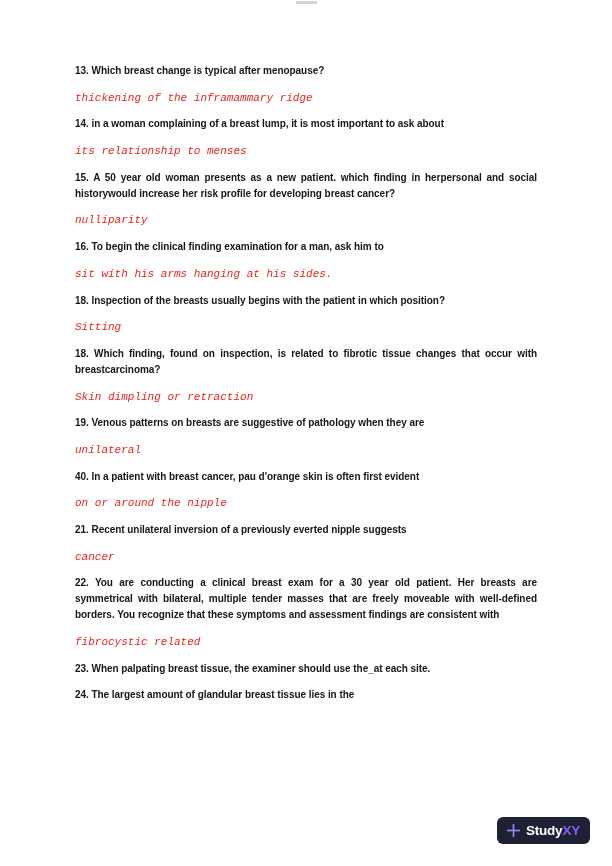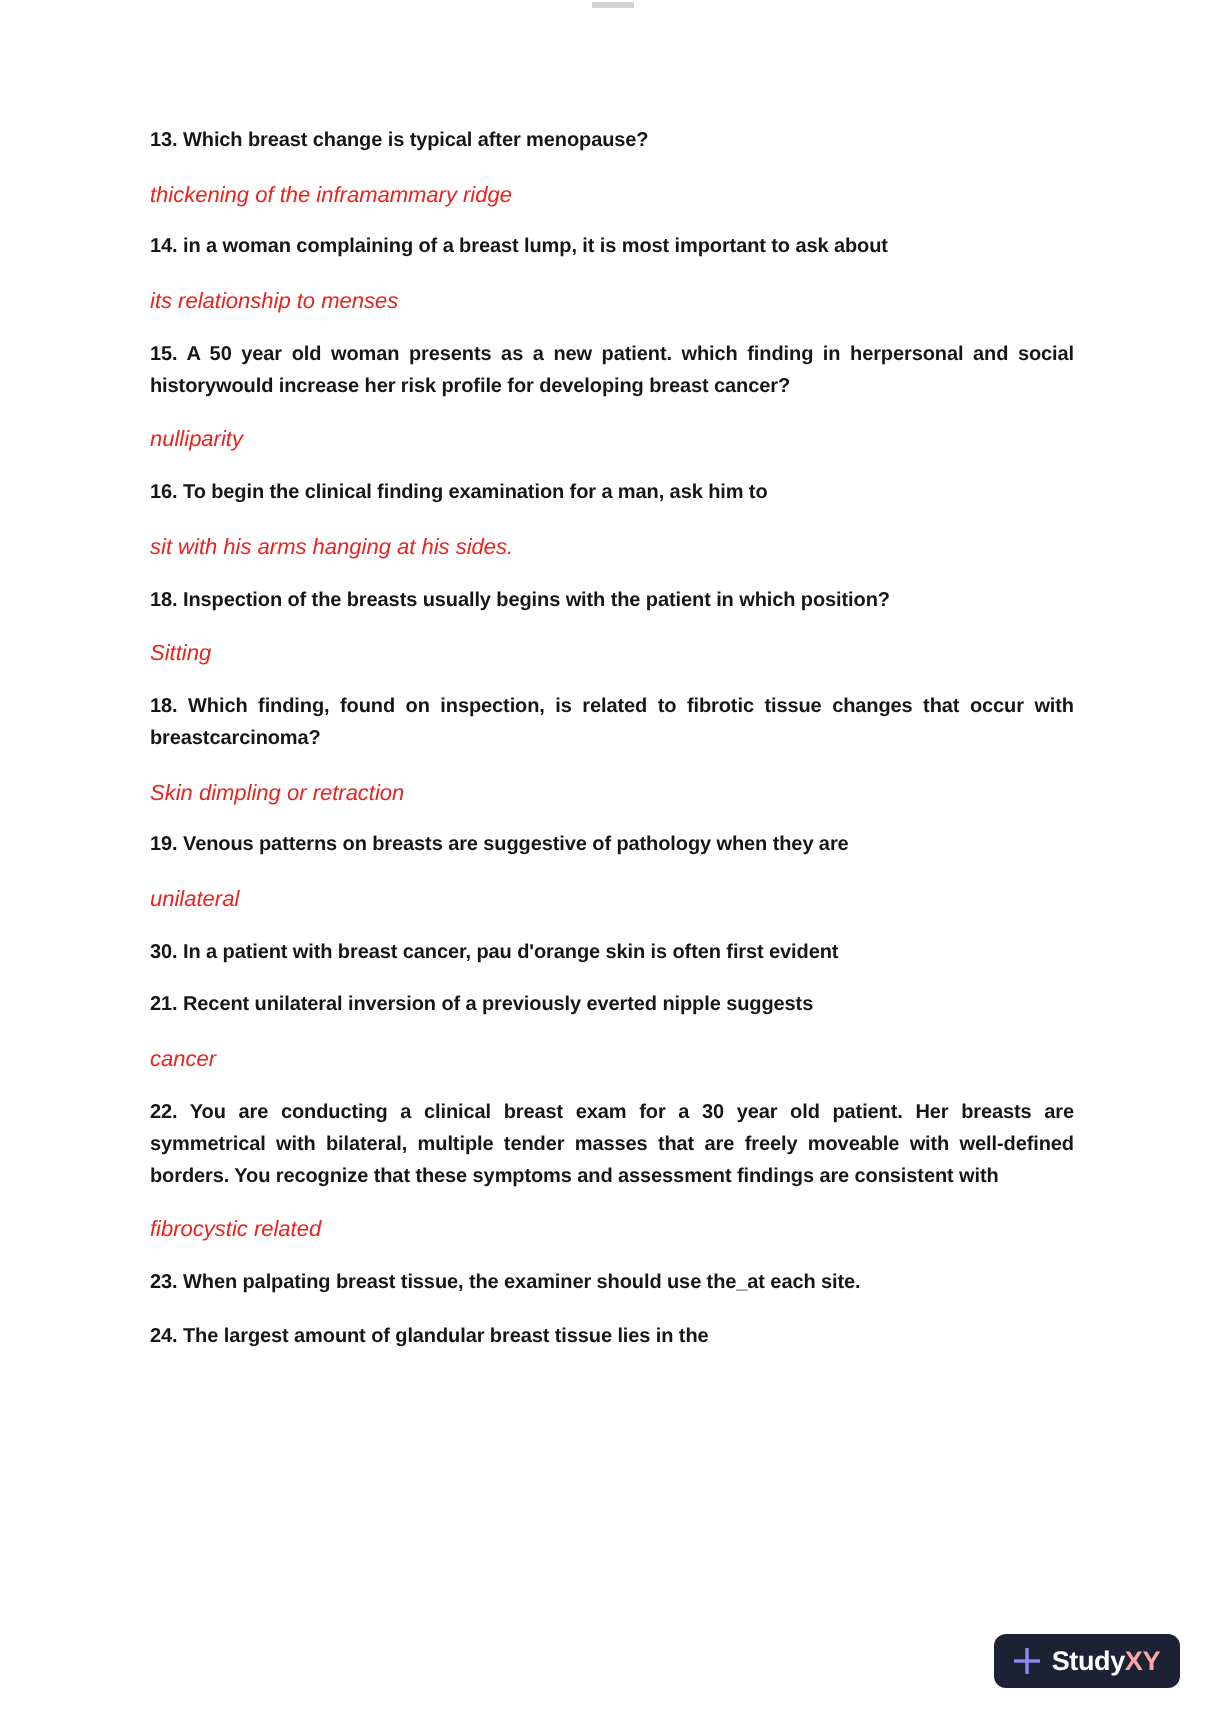--- a/index.html
+++ b/index.html
@@ -43,20 +43,21 @@
     color: #161616;
     text-align: justify;
   }
   p.a {
     margin: 0 0 10.7px 0;
     font-style: italic;
     font-weight: 400;
     font-size: 11px;
     line-height: 16px;
     color: #e9231d;
+    font-family: Liberation Mono, monospace;
   }
   .logo {
     position: absolute;
     right: 22px;
     top: 817px;
     height: 27px;
     background: #1c2134;
     border-radius: 6px;
     display: flex;
     align-items: center;
@@ -69,21 +70,21 @@
     display: block;
     flex: 0 0 auto;
   }
   .logo .brand {
     font-weight: 700;
     font-size: 13.5px;
     letter-spacing: -0.2px;
     white-space: nowrap;
   }
   .logo .brand .study { color: #ffffff; }
-  .logo .brand .xy    { color: #fca5a5; }
+  .logo .brand .xy    { color: #8b5cf6; }
 </style>
 </head>
 <body>
 
 <div class="page">
 
   <div class="top-artifact"></div>
 
   <div class="content" id="qa-list">
       <p class="q"><span>13.</span> <span>Which breast change is typical after menopause?</span></p>
@@ -93,21 +94,22 @@
       <p class="q"><span>15.</span> <span>A 50 year old woman presents as a new patient. which finding in herpersonal and social historywould increase her risk profile for developing breast cancer?</span></p>
       <p class="a">nulliparity</p>
       <p class="q"><span>16.</span> <span>To begin the clinical finding examination for a man, ask him to</span></p>
       <p class="a">sit with his arms hanging at his sides.</p>
       <p class="q"><span>18.</span> <span>Inspection of the breasts usually begins with the patient in which position?</span></p>
       <p class="a">Sitting</p>
       <p class="q"><span>18.</span> <span>Which finding, found on inspection, is related to fibrotic tissue changes that occur with breastcarcinoma?</span></p>
       <p class="a">Skin dimpling or retraction</p>
       <p class="q"><span>19.</span> <span>Venous patterns on breasts are suggestive of pathology when they are</span></p>
       <p class="a">unilateral</p>
-      <p class="q"><span>30.</span> <span>In a patient with breast cancer, pau d'orange skin is often first evident</span></p>
+      <p class="q"><span>40.</span> <span>In a patient with breast cancer, pau d'orange skin is often first evident</span></p>
+      <p class="a">on or around the nipple</p>
       <p class="q"><span>21.</span> <span>Recent unilateral inversion of a previously everted nipple suggests</span></p>
       <p class="a">cancer</p>
       <p class="q"><span>22.</span> <span>You are conducting a clinical breast exam for a 30 year old patient. Her breasts are symmetrical with bilateral, multiple tender masses that are freely moveable with well-defined borders. You recognize that these symptoms and assessment findings are consistent with</span></p>
       <p class="a">fibrocystic related</p>
       <p class="q"><span>23.</span> <span>When palpating breast tissue, the examiner should use the_at each site.</span></p>
       <p class="q"><span>24.</span> <span>The largest amount of glandular breast tissue lies in the</span></p>
     </div>
 
   <div class="logo">
     <svg class="plus" width="15" height="15" viewBox="0 0 15 15">

